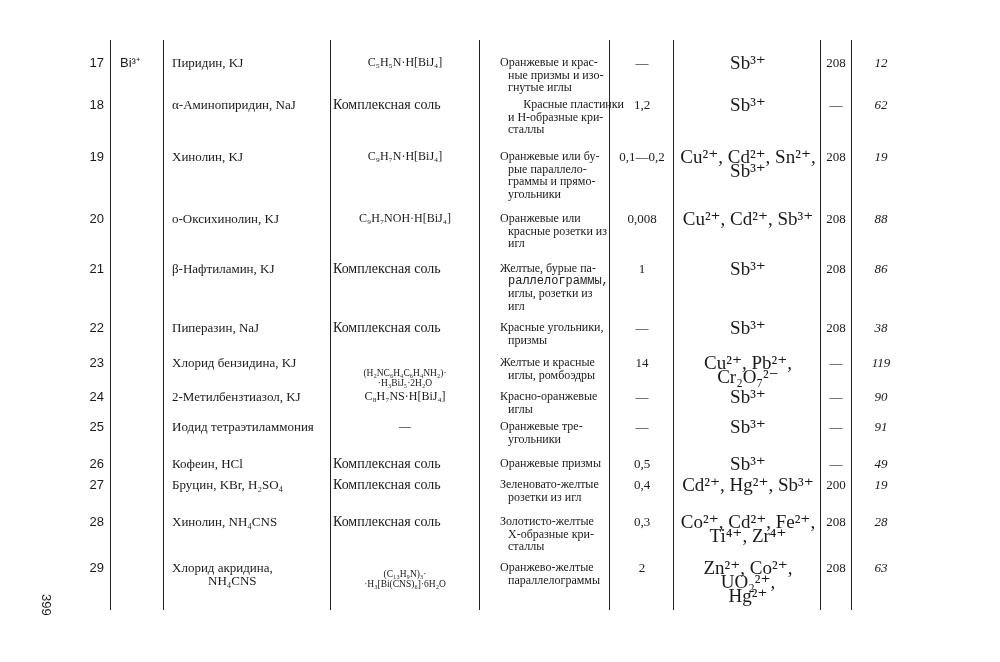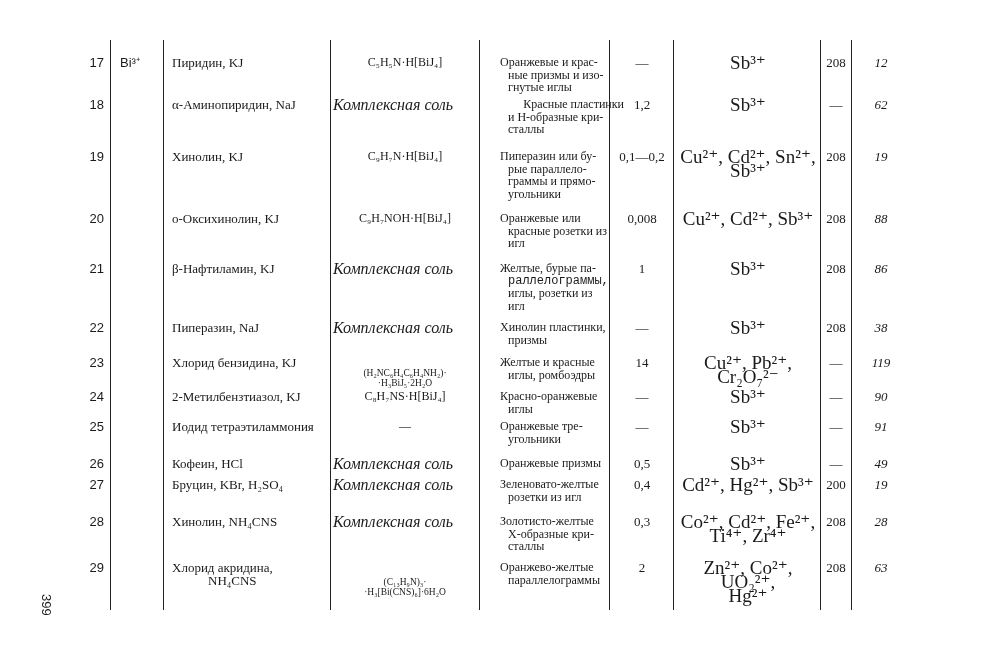--- a/index.html
+++ b/index.html
@@ -9,21 +9,21 @@
     color: #1a1a1a; font-size: 13px;
   }
   .vline { position: absolute; top: 40px; width: 1px; background: #222; }
   .row { position: absolute; left: 0; width: 1000px; }
   .cell { position: absolute; top: 0; line-height: 13px; }
   .num { left: 80px; width: 24px; text-align: right; font-family: "Liberation Sans", sans-serif; font-size: 13px; }
   .ion { left: 120px; width: 40px; font-family: "Liberation Sans", sans-serif; font-size: 13px; }
   .reagent { left: 172px; width: 158px; font-size: 13px; }
   .formula { left: 333px; width: 144px; text-align: center; font-size: 12px; }
   .formula.small { font-size: 9.5px; line-height: 10px; }
-  .formula.left { text-align: left; font-size: 16px; font-style: italic; }
+  .formula.left { text-align: left; font-size: 14px; }
   .crystals { left: 500px; width: 124px; font-size: 12px; line-height: 12.5px; }
   .crystals .ind { padding-left: 8px; display: block; }
   .sens { left: 612px; width: 60px; text-align: center; font-size: 13px; }
   .interf { left: 676px; width: 144px; text-align: center; font-size: 19px; line-height: 14px; }
   .lambda { left: 822px; width: 28px; text-align: center; font-size: 13px; }
   .ref { left: 856px; width: 50px; text-align: center; font-style: italic; font-size: 13px; }
   .pageno {
     position: absolute; left: 54px; top: 594px;
     transform: rotate(90deg); transform-origin: left top;
     font-family: "Liberation Sans", sans-serif; font-size: 13px;
@@ -75,21 +75,21 @@
         <span style="display: block;">Sb³⁺</span>
       </div>
       <div class="cell lambda">—</div>
       <div class="cell ref">62</div>
     </div>
     <div class="row" style="top: 150px;">
       <div class="cell num">19</div>
       <div class="cell reagent">Хинолин, KJ</div>
       <div class="cell formula">C₉H₇N·H[BiJ₄]</div>
       <div class="cell crystals">
-        <span style="display: block;">Пиперазин или бу-</span>
+        <span style="display: block;">Оранжевые или бу-</span>
         <span class="ind" style="display: block;">рые параллело-</span>
         <span class="ind" style="display: block;">граммы и прямо-</span>
         <span class="ind" style="display: block;">угольники</span>
       </div>
       <div class="cell sens">0,1—0,2</div>
       <div class="cell interf">
         <span style="display: block;">Cu²⁺, Cd²⁺, Sn²⁺,</span>
         <span style="display: block;">Sb³⁺</span>
       </div>
       <div class="cell lambda">208</div>
@@ -126,21 +126,21 @@
         <span style="display: block;">Sb³⁺</span>
       </div>
       <div class="cell lambda">208</div>
       <div class="cell ref">86</div>
     </div>
     <div class="row" style="top: 321px;">
       <div class="cell num">22</div>
       <div class="cell reagent">Пиперазин, NaJ</div>
       <div class="cell formula left">Комплексная соль</div>
       <div class="cell crystals">
-        <span style="display: block;">Хинолин пластинки,</span>
+        <span style="display: block;">Красные угольники,</span>
         <span class="ind" style="display: block;">призмы</span>
       </div>
       <div class="cell sens">—</div>
       <div class="cell interf">
         <span style="display: block;">Sb³⁺</span>
       </div>
       <div class="cell lambda">208</div>
       <div class="cell ref">38</div>
     </div>
     <div class="row" style="top: 356px;">
@@ -236,21 +236,21 @@
       </div>
       <div class="cell lambda">208</div>
       <div class="cell ref">28</div>
     </div>
     <div class="row" style="top: 561px;">
       <div class="cell num">29</div>
       <div class="cell reagent">
         <span style="display: block;">Хлорид акридина,</span>
         <span style="display: block; padding-left: 36px;">NH₄CNS</span>
       </div>
-      <div class="cell formula small" style="top: 16px;">
+      <div class="cell formula small" style="top: 8px;">
         <span style="display: block;">(C₁₃H₉N)₃·</span>
         <span style="display: block;">·H₃[Bi(CNS)₆]·6H₂O</span>
       </div>
       <div class="cell crystals">
         <span style="display: block;">Оранжево-желтые</span>
         <span class="ind" style="display: block;">параллелограммы</span>
       </div>
       <div class="cell sens">2</div>
       <div class="cell interf">
         <span style="display: block;">Zn²⁺, Co²⁺, UO₂²⁺,</span>

